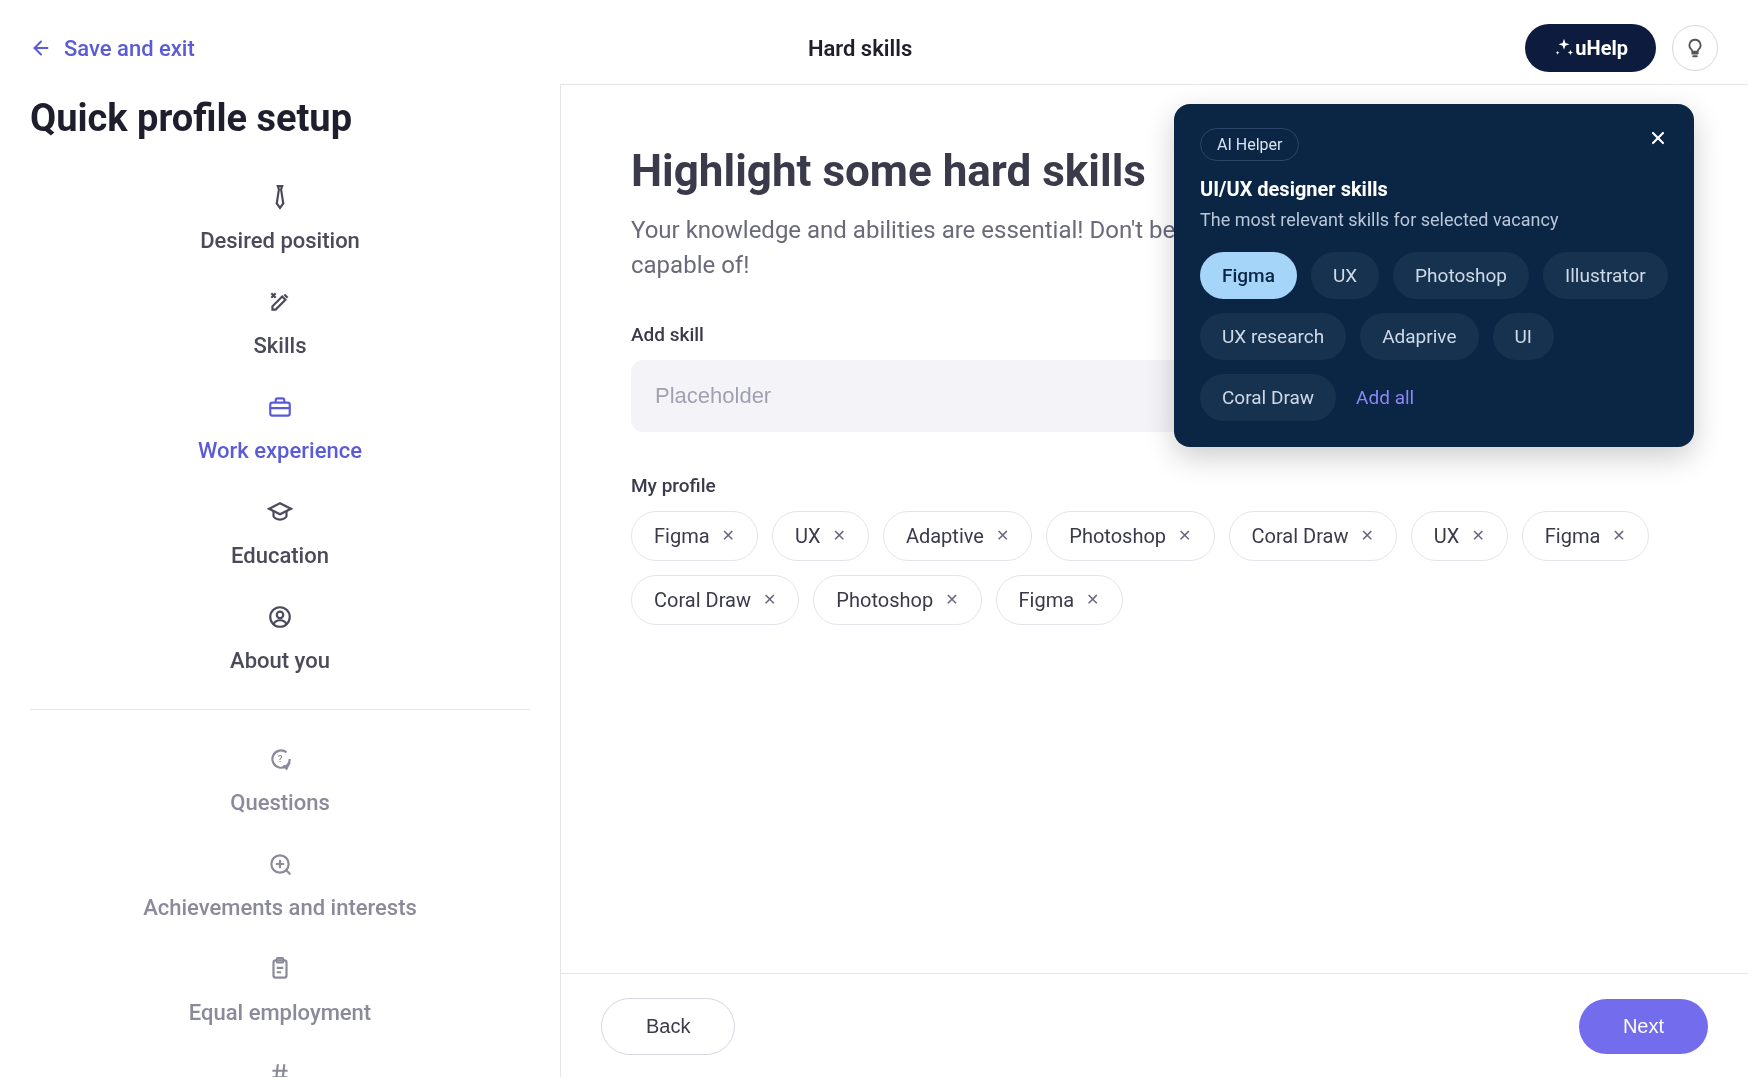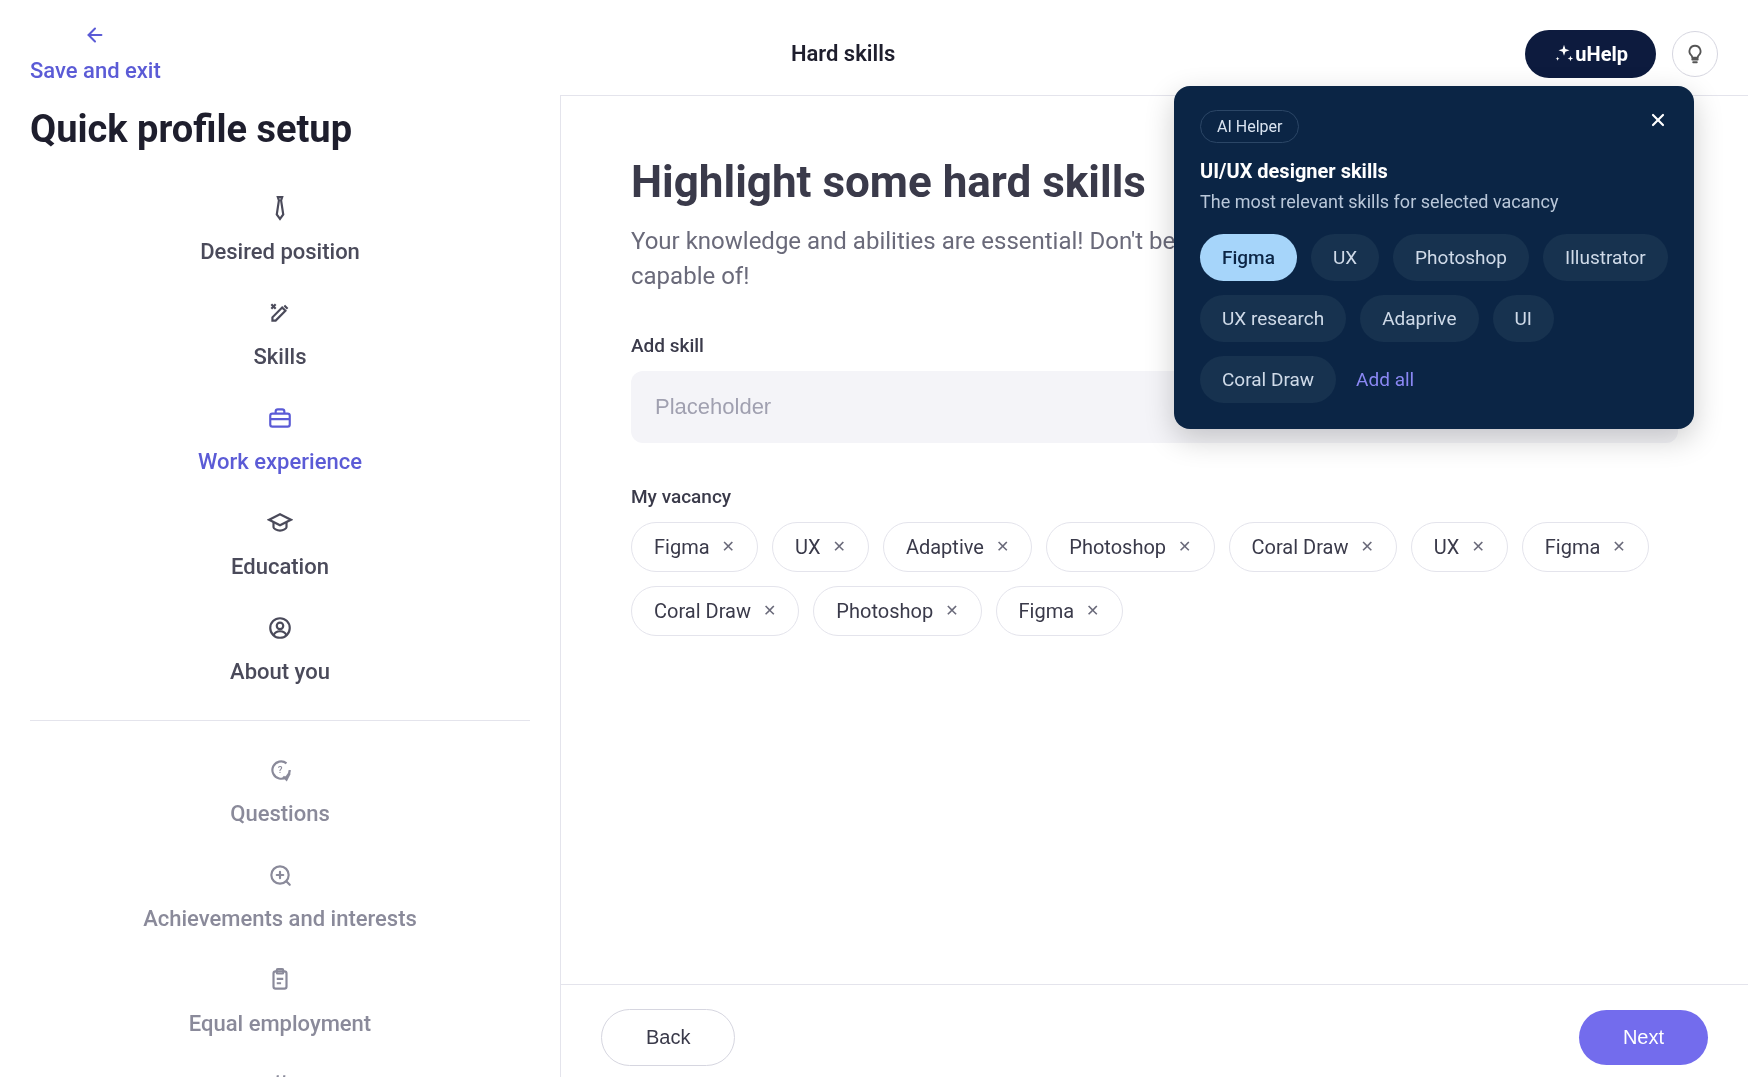--- a/index.html
+++ b/index.html
@@ -20,21 +20,20 @@
     gap: 16px;
   }
   .save-exit {
     display: flex;
     align-items: center;
     gap: 12px;
     color: #5b5bd6;
     font-size: 22px;
     font-weight: 500;
     cursor: pointer;
-    flex-direction: column;
   }
   .save-exit svg { stroke: #5b5bd6; }
   .header-title {
     flex: 1;
     text-align: center;
     font-size: 22px;
     font-weight: 600;
     color: #1e1e2d;
   }
   .uhelp-btn {
@@ -185,21 +184,21 @@
     color: #fff;
     border-radius: 999px;
     padding: 16px 44px;
     font-size: 20px;
     font-weight: 500;
     cursor: pointer;
   }
   
   .popover {
     position: absolute;
-    top: 86px;
+    top: 104px;
     right: 54px;
     width: 520px;
     background: #0b2545;
     color: #fff;
     border-radius: 16px;
     padding: 24px 26px 26px 26px;
     box-shadow: 0 10px 30px rgba(0,0,0,.2);
   }
   .popover-top {
     display: flex;
@@ -349,21 +348,21 @@
   </aside>
 
   <main class="main">
     <div class="content">
       <h1 class="big-heading">Highlight some hard skills</h1>
       <p class="subtext">Your knowledge and abilities are essential! Don't be shy and show what you're capable of!</p>
 
       <div class="field-label">Add skill</div>
       <input class="text-input" placeholder="Placeholder" style="">
 
-      <div class="field-label">My vacancy</div>
+      <div class="field-label">My profile</div>
       <div class="chips" id="my-skills">
           <div class="chip">
             <span>Figma</span>
             <span class="chip-x">✕</span>
           </div>
           <div class="chip">
             <span>UX</span>
             <span class="chip-x">✕</span>
           </div>
           <div class="chip">

